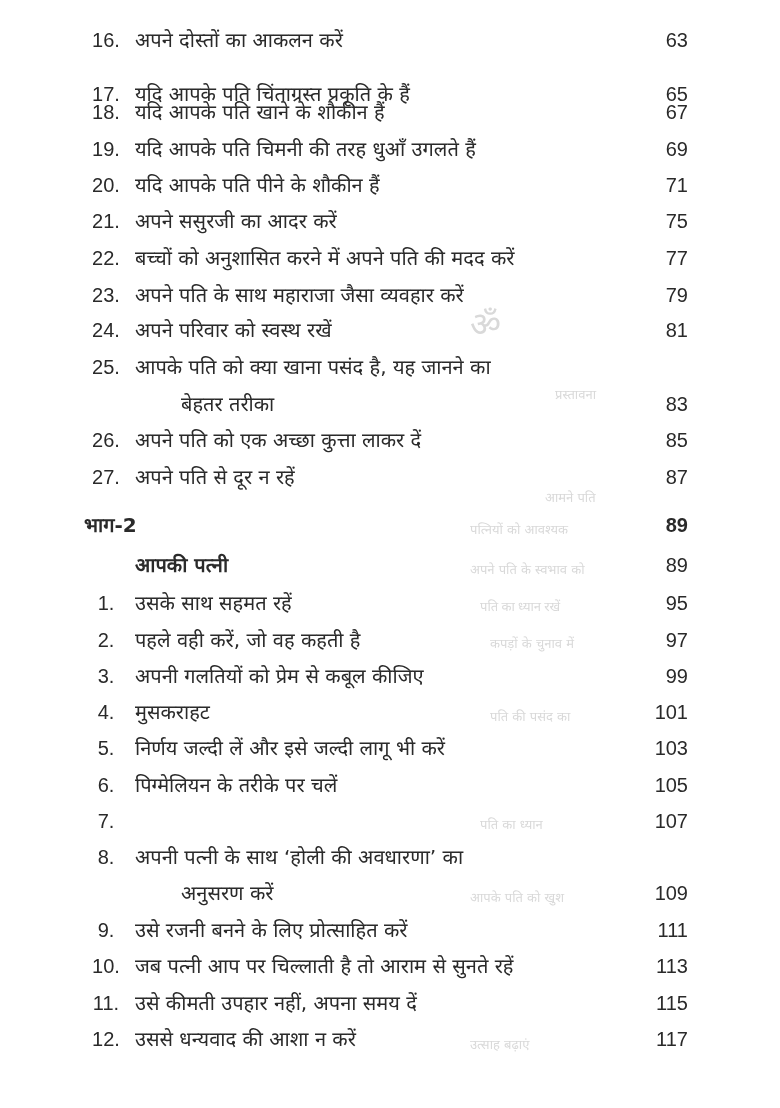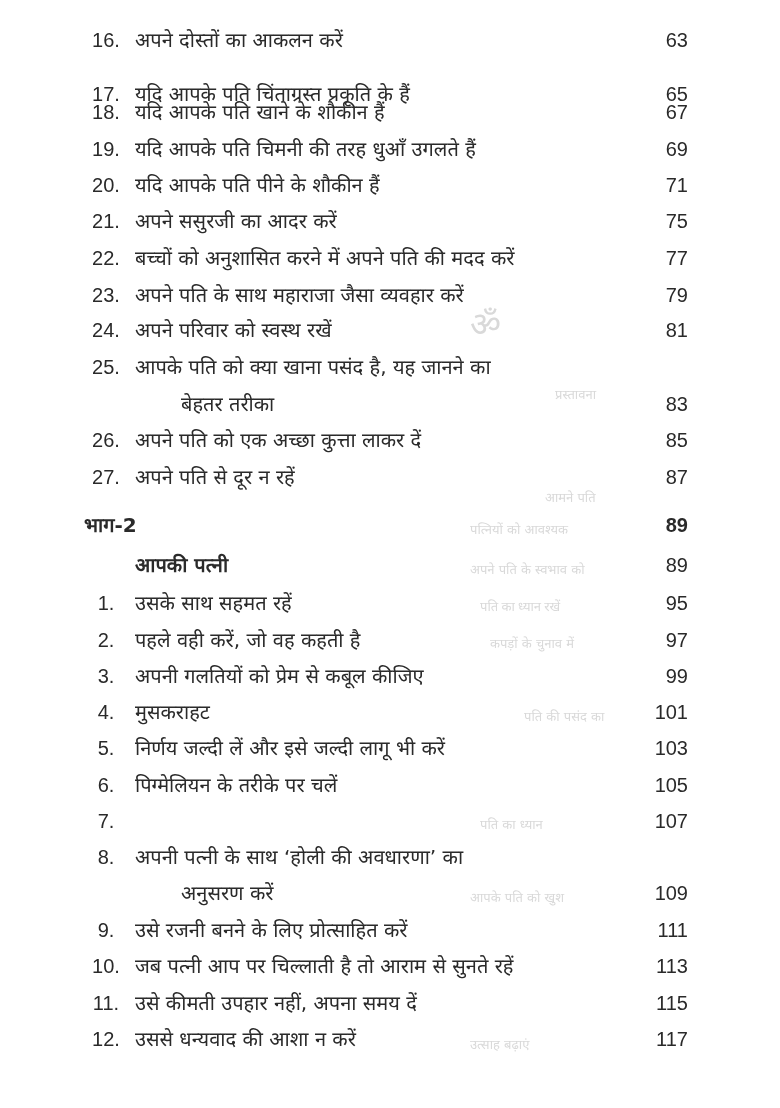--- a/index.html
+++ b/index.html
@@ -79,21 +79,21 @@
 
 <div class="page">
 
   <div class="bleed" style="left:470px;top:300px;font-size:34px;">ॐ</div>
   <div class="bleed" style="left:555px;top:385px;">प्रस्तावना</div>
   <div class="bleed" style="left:545px;top:488px;">आमने पति</div>
   <div class="bleed" style="left:470px;top:520px;">पत्नियों को आवश्यक</div>
   <div class="bleed" style="left:470px;top:560px;">अपने पति के स्वभाव को</div>
   <div class="bleed" style="left:480px;top:597px;font-family:Liberation Serif, serif;">पति का ध्यान रखें</div>
   <div class="bleed" style="left:490px;top:634px;">कपड़ों के चुनाव में</div>
-  <div class="bleed" style="left:490px;top:707px;margin-left:34px;">पति की पसंद का</div>
+  <div class="bleed" style="left:490px;top:707px;">पति की पसंद का</div>
   <div class="bleed" style="left:480px;top:815px;">पति का ध्यान</div>
   <div class="bleed" style="left:470px;top:888px;">आपके पति को खुश</div>
   <div class="bleed" style="left:470px;top:1035px;">उत्साह बढ़ाएं</div>
 
   <div class="row" style="top:22px;">
     <span class="num">16.</span>
     <span class="title">अपने दोस्तों का आकलन करें</span>
     <span class="page-no">63</span>
   </div>
   <div class="row" style="top:64px;margin-top:12px;">

